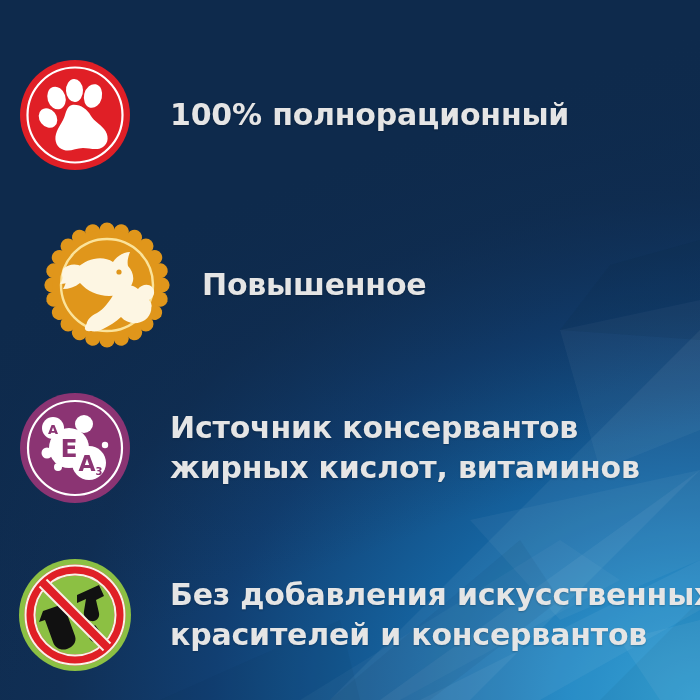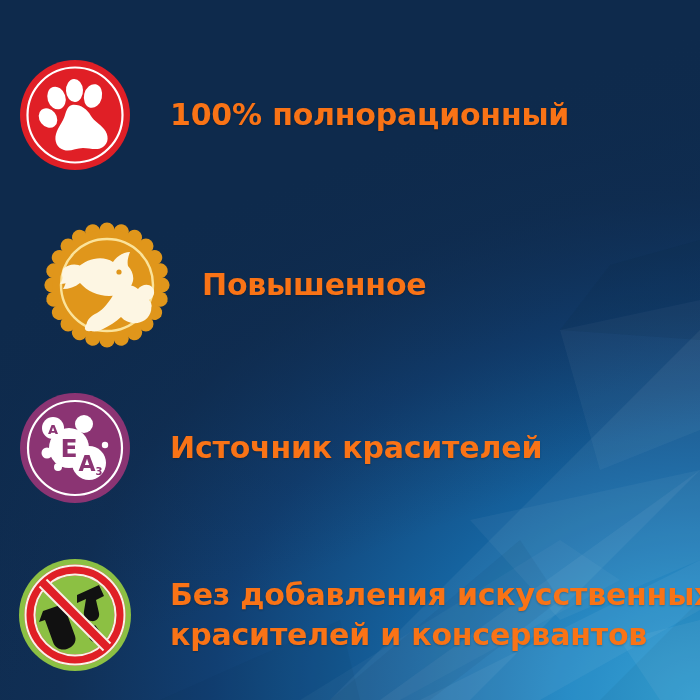--- a/index.html
+++ b/index.html
@@ -58,21 +58,21 @@
     width: 150px;
     min-width: 150px;
     height: 140px;
     display: flex;
     align-items: center;
     justify-content: center;
   }
   .icon-wrap svg { display: block; overflow: visible; }
 
   .row-text {
-    color: #f97316;
+    color: #e5e5e5;
     font-family: "DejaVu Sans", "Liberation Sans", sans-serif;
     font-weight: bold;
     font-size: 30px;
     line-height: 40px;
     letter-spacing: -0.2px;
     padding-left: 20px;
     text-shadow: 0 1px 2px rgba(0,0,0,0.22);
   }
   .row-text .ln { display: block; white-space: nowrap; }
 </style>
@@ -194,21 +194,22 @@
           </g>
           <g fill="#8b3473" font-family="'DejaVu Sans','Liberation Sans',sans-serif" font-weight="bold" text-anchor="middle">
             <text x="52" y="67" font-size="25">E</text>
             <text x="70" y="81" font-size="22">A</text>
             <text x="82" y="85" font-size="10">3</text>
             <text x="36" y="44" font-size="13">A</text>
           </g>
         </svg>
       </div>
       <div class="row-text">
-        <span class="ln">Источник красителей</span>
+        <span class="ln">Источник консервантов</span>
+        <span class="ln">жирных кислот, витаминов</span>
       </div>
     </div>
 
     <div class="row row-4">
       <div class="icon-wrap">
         <svg width="120" height="120" viewBox="0 0 120 120">
           <circle cx="60" cy="60" r="56" fill="#8cc043"></circle>
           <circle cx="60" cy="60" r="48" fill="none" stroke="#f2f7ec" stroke-width="2"></circle>
           <g fill="#111111">
 

